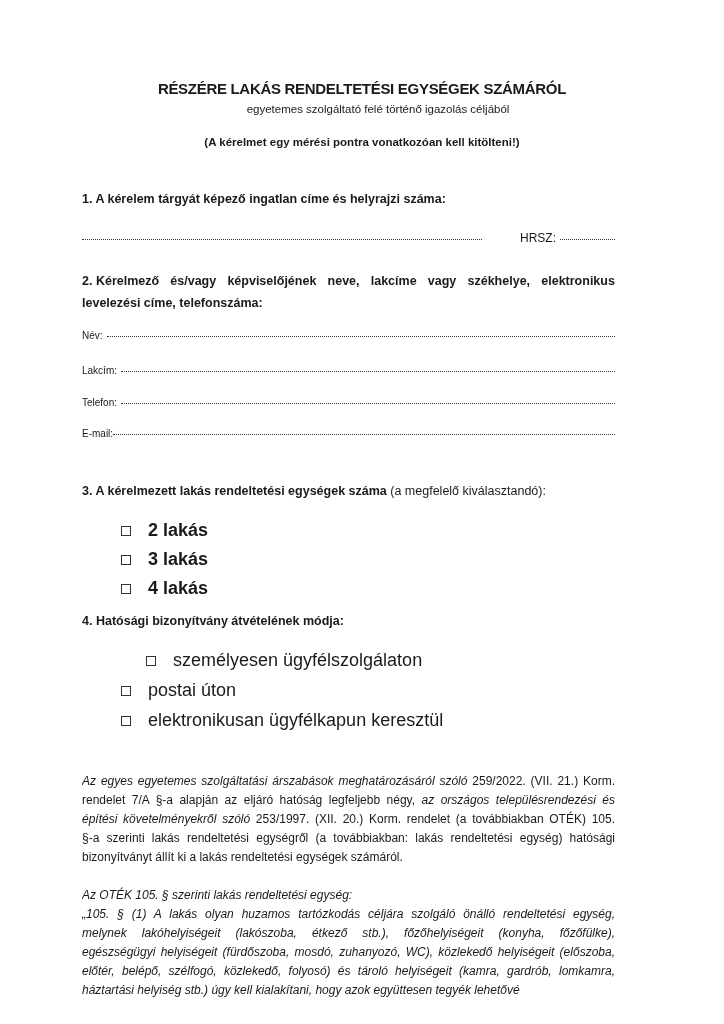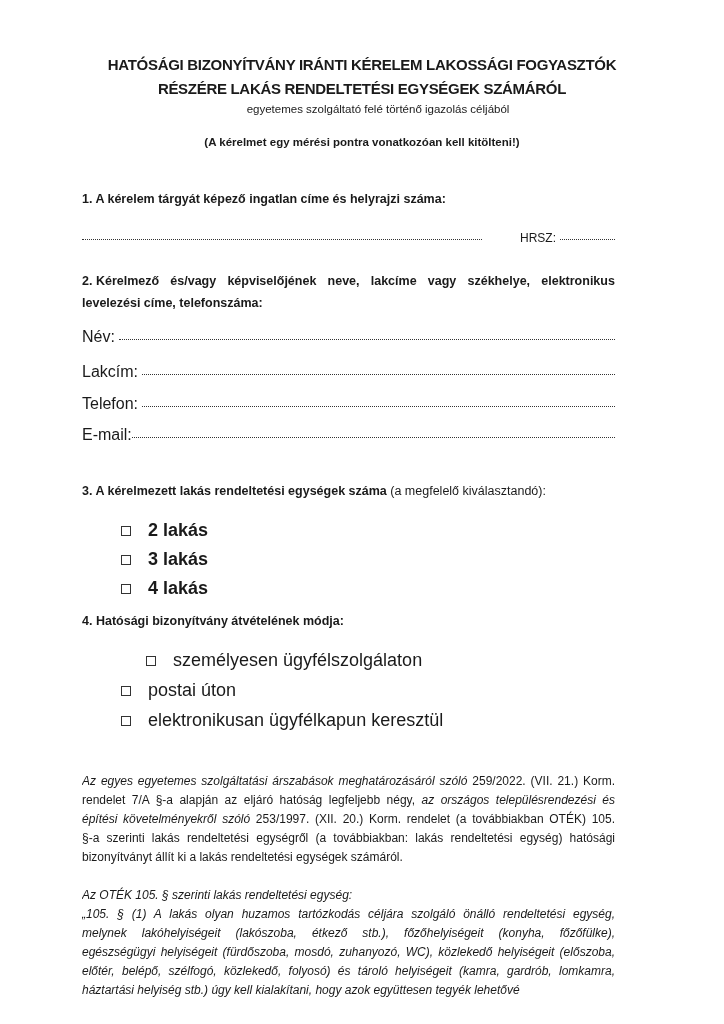--- a/index.html
+++ b/index.html
@@ -51,21 +51,21 @@
       left: 82px;
       width: 533px;
       font-size: 12.5px;
       font-weight: bold;
       display: flex;
       justify-content: space-between;
     }
     .field-row {
       left: 82px;
       width: 533px;
-      font-size: 16px;
+      font-size: 10px;
       display: flex;
       align-items: baseline;
     }
     .field-row .label { flex: 0 0 auto; padding-right: 4px; }
     .dots {
       flex: 1 1 auto;
       border-bottom: 1.5px dotted #333;
       height: 10px;
       transform: translateY(-2px);
     }
@@ -114,21 +114,20 @@
     }
     .para-line.last { text-align-last: left; }
     .it { font-style: italic; }
     .para.italic { font-style: italic; }
   </style>
 </head>
 <body>
 
 <div class="page">
 
-  <div class="abs title" style="top:56px;">HATÓSÁGI BIZONYÍTVÁNY IRÁNTI KÉRELEM LAKOSSÁGI FOGYASZTÓK</div>
   <div class="abs title" style="top:80px;">RÉSZÉRE LAKÁS RENDELTETÉSI EGYSÉGEK SZÁMÁRÓL</div>
   <div class="abs subtitle" style="top:103px;">egyetemes szolgáltató felé történő igazolás céljából</div>
   <div class="abs note" style="top:136px;">(A kérelmet egy mérési pontra vonatkozóan kell kitölteni!)</div>
 
   <div class="abs heading" style="top:192px;">1. A kérelem tárgyát képező ingatlan címe és helyrajzi száma:</div>
   <div class="abs hrsz-row" style="top:231px;">
     <span class="dots-main"></span>
     <span class="spacer"></span>
     <span>HRSZ:</span>
     <span class="hrsz-dots"></span>

